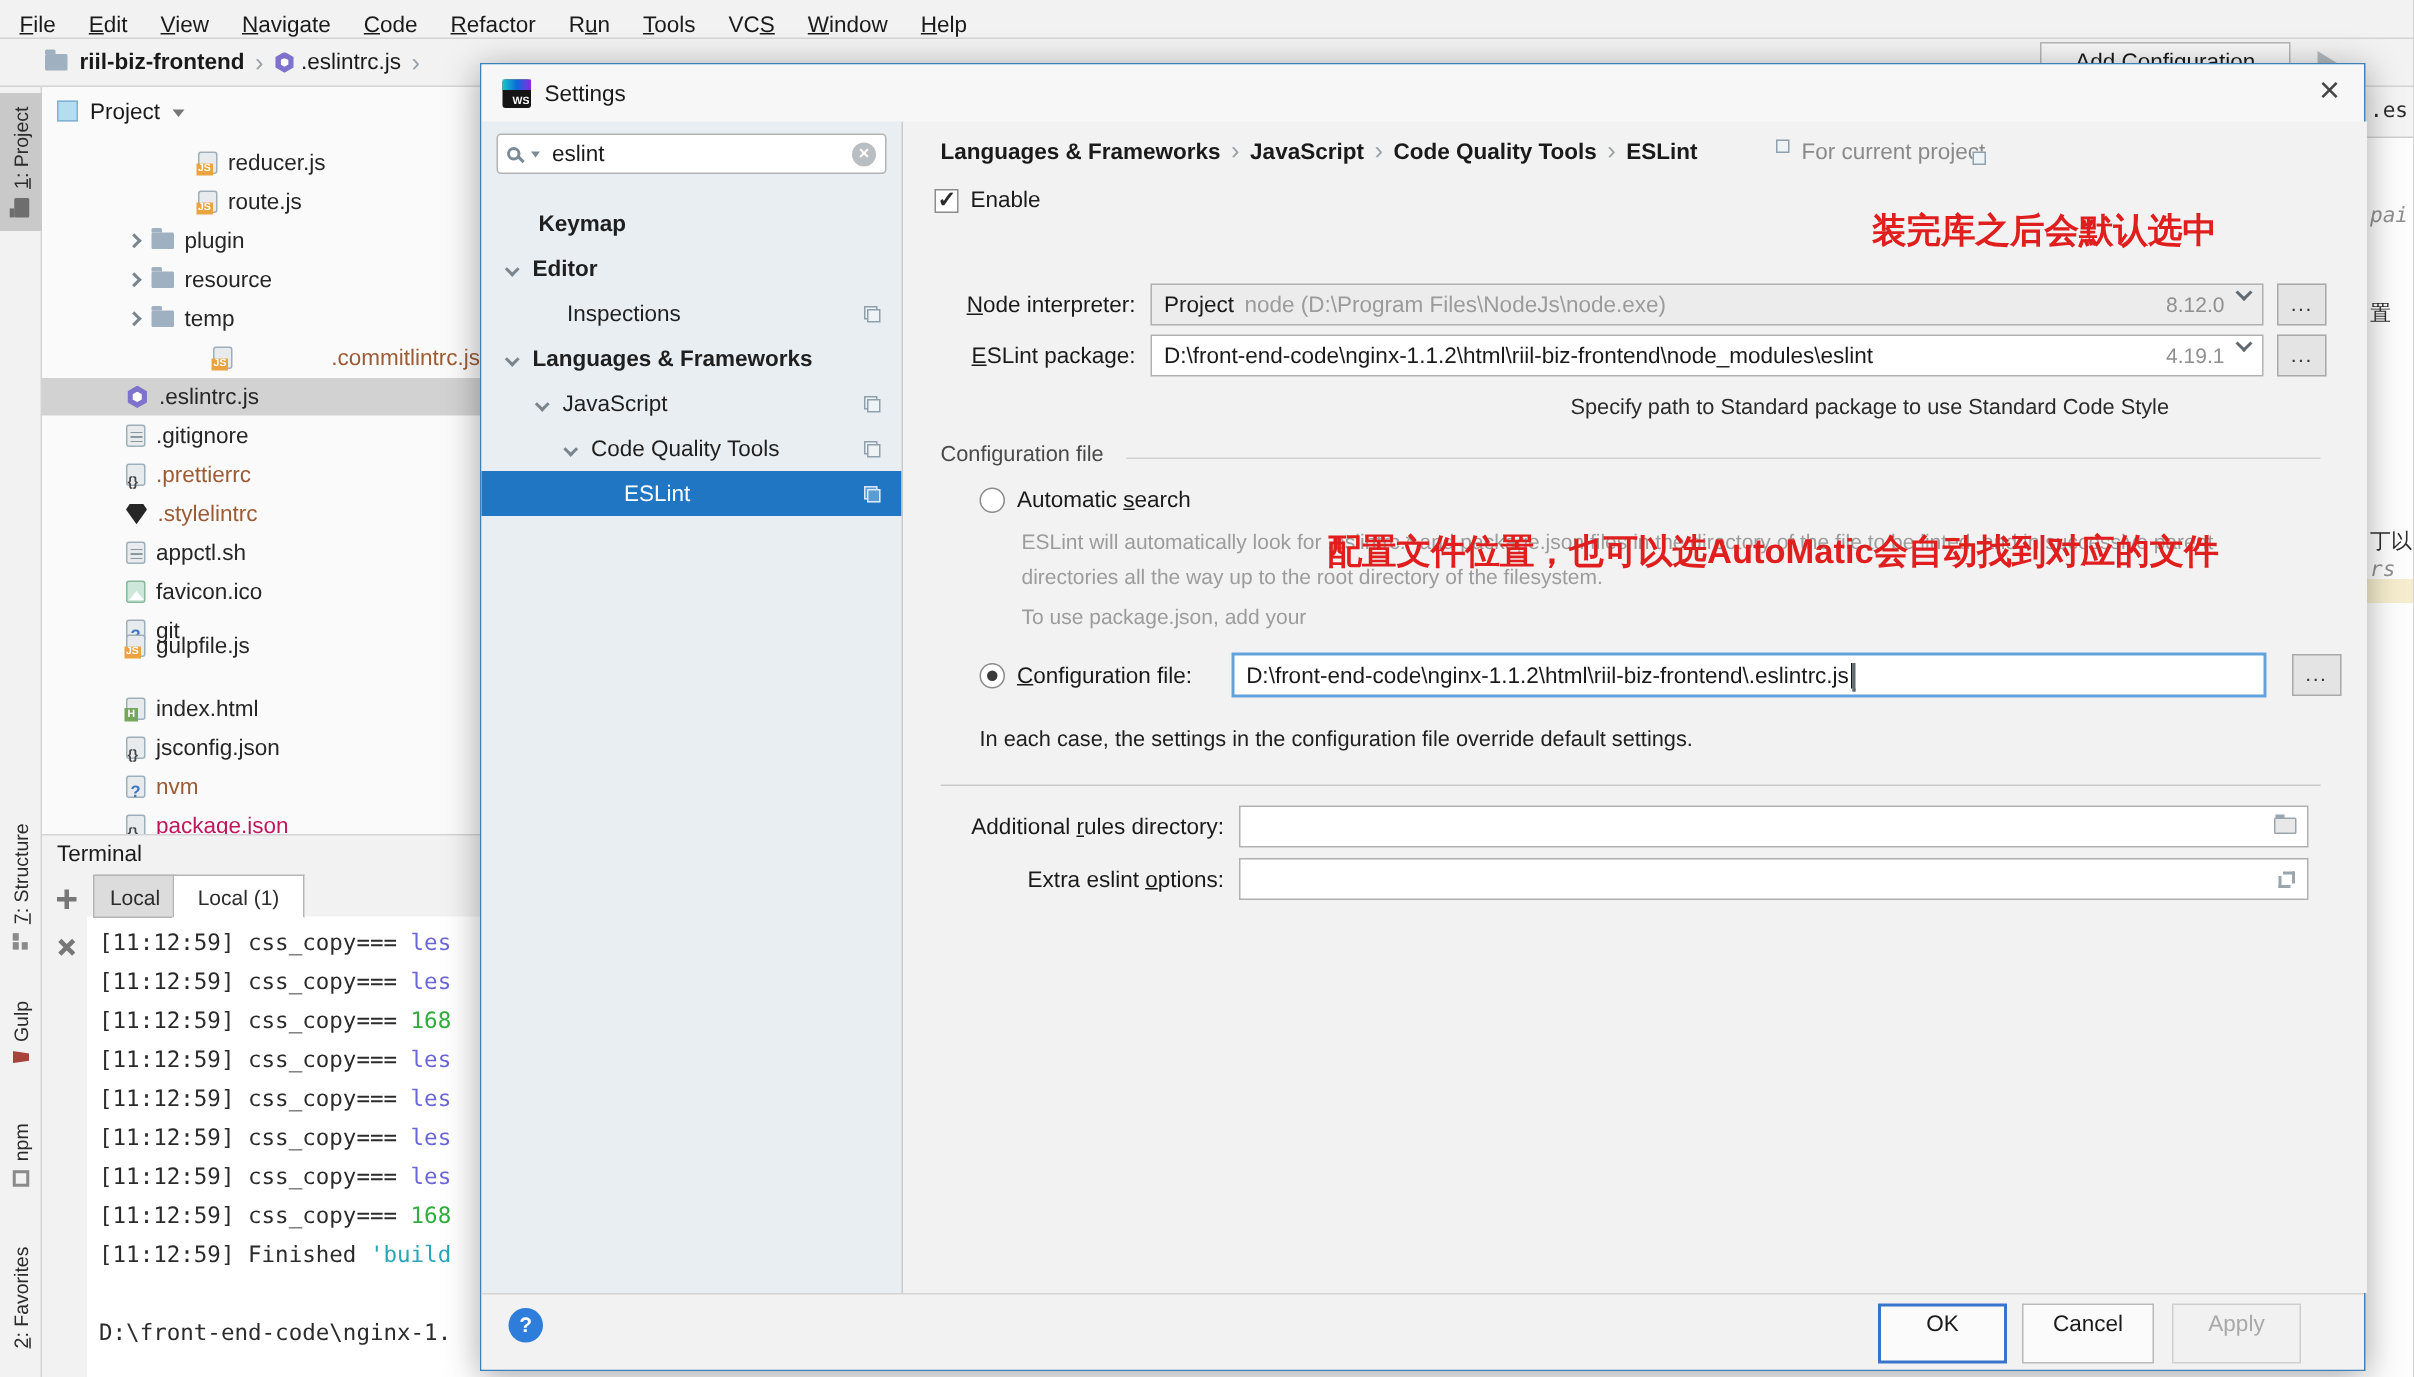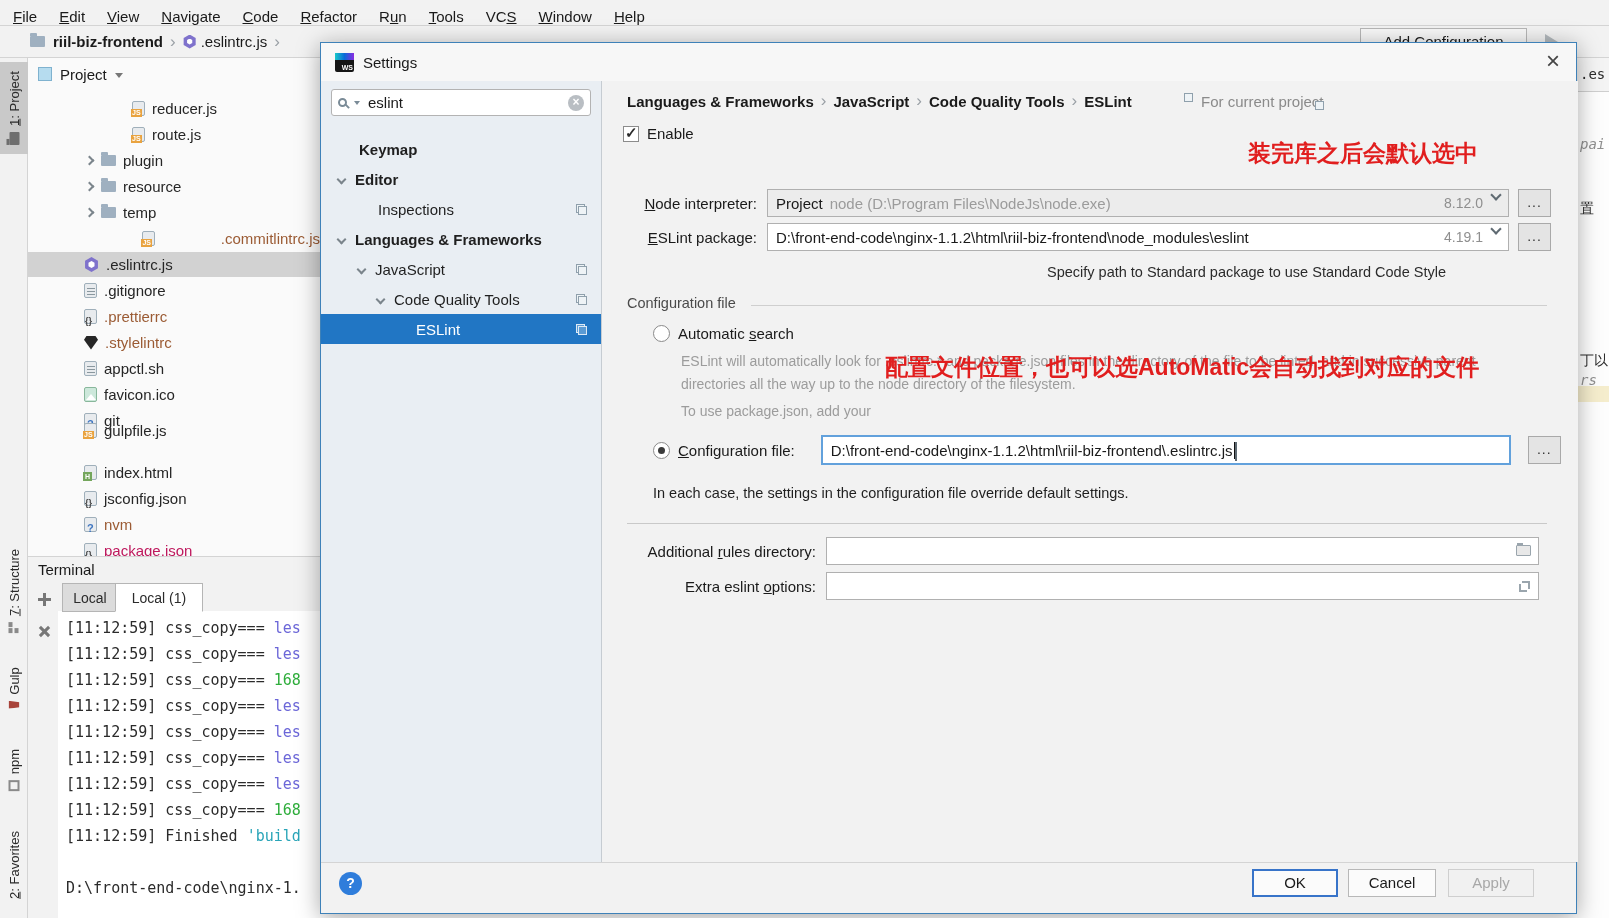--- a/index.html
+++ b/index.html
@@ -145,21 +145,21 @@
   .note{position:absolute;left:51px;top:404px;color:#1f1f1f;font-size:14.5px}
   .divider2{position:absolute;left:25px;top:442px;width:920px;height:1px;background:#c9c9c9}
   .input-plain{position:relative;height:28px;background:#fff;border:1px solid #b0b0b0;margin-left:10px;flex:none}
   .ico-openfolder{position:absolute;right:7px;top:7px;width:15px;height:11px;border:1px solid #9aa5ad;border-radius:1px;background:#e8e8e8}
   .ico-openfolder::before{content:"";position:absolute;top:-3px;left:0;width:6px;height:3px;background:#9aa5ad}
   .ico-expand{position:absolute;right:8px;top:8px;width:11px;height:11px}
   .ico-expand::before{content:"";position:absolute;right:0;top:0;width:6px;height:6px;border-top:2px solid #9aa5ad;border-right:2px solid #9aa5ad}
   .ico-expand::after{content:"";position:absolute;left:0;bottom:0;width:6px;height:6px;border-bottom:2px solid #9aa5ad;border-left:2px solid #9aa5ad}
   .dlg-bottom{position:absolute;left:0;top:819px;width:1255px;height:51px;background:#f2f2f2;border-top:1px solid #d4d4d4}
   .help-circ{position:absolute;left:18px;top:9px;width:23px;height:23px;border-radius:50%;background:#2f7ddb;color:#fff;text-align:center;line-height:23px;font-size:14px;font-weight:bold}
-  .btn{position:absolute;top:6px;height:28px;background:#fbfbfb;border:1px solid #b8b8b8;text-align:center;line-height:26px;font-size:15px;color:#1a1a1a}
+  .btn{position:absolute;top:6px;height:40px;background:#fbfbfb;border:1px solid #b8b8b8;text-align:center;line-height:26px;font-size:15px;color:#1a1a1a}
   .btn.ok{left:931px;width:86px;border:2px solid #3874c9;line-height:24px}
   .btn.cancel{left:1027px;width:88px}
   .btn.apply{left:1127px;width:86px;color:#a8a8a8;border-color:#cfcfcf;background:#f1f1f1}
 
   
   .red-note{position:absolute;color:#e11e1e;font-weight:bold;white-space:nowrap;z-index:30;font-size:23px;letter-spacing:0px}
 </style>
 </head>
 <body>
 
@@ -465,21 +465,21 @@
       <div class="hint">Specify path to Standard package to use Standard Code Style</div>
 
       <div class="group-lbl">Configuration file</div>
       <div class="group-line"></div>
 
       <div class="radio-row" style="left:51px;top:244px">
         <span class="rad"></span>
         <span>Automatic <span class="mn">s</span>earch</span>
       </div>
       <div class="help" style="top:272px">ESLint will automatically look for .eslintrc.* and package.json files in the directory of the file to be linted, and in successive parent</div>
-      <div class="help" style="top:295px">directories all the way up to the node directory of the filesystem.</div>
+      <div class="help" style="top:295px">directories all the way up to the root directory of the filesystem.</div>
       <div class="help" style="top:322px">To use package.json, add your</div>
 
       <div class="radio-row" style="left:51px;top:354px">
         <span class="rad on"></span>
         <span><span class="mn">C</span>onfiguration file:</span>
         <div class="cfg-input">
           <span class="ftext">D:\front-end-code\nginx-1.1.2\html\riil-biz-frontend\.eslintrc.js</span>
           <span class="caret"></span>
           <span class="fright"><span class="chev-dd"></span></span>
         </div>

